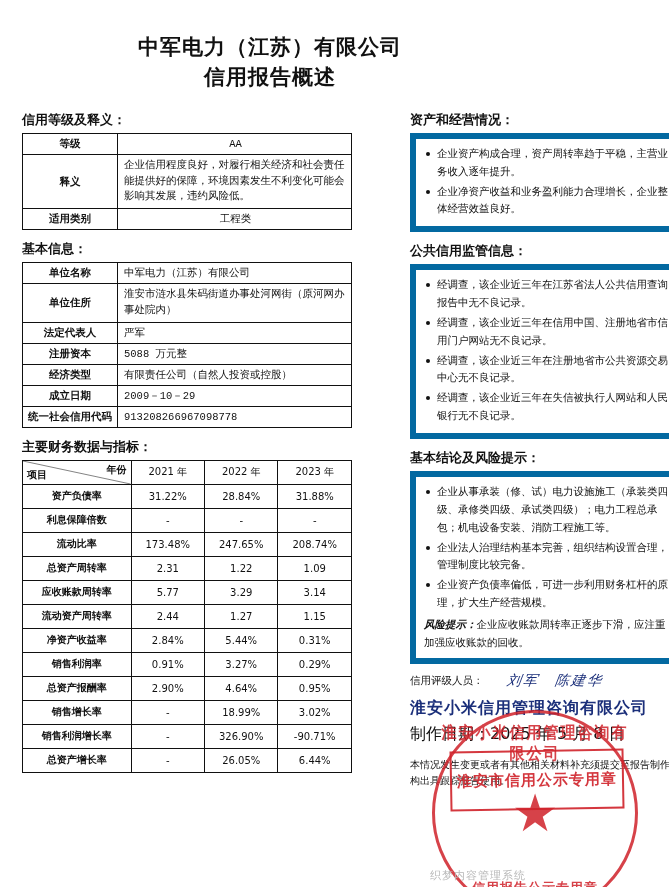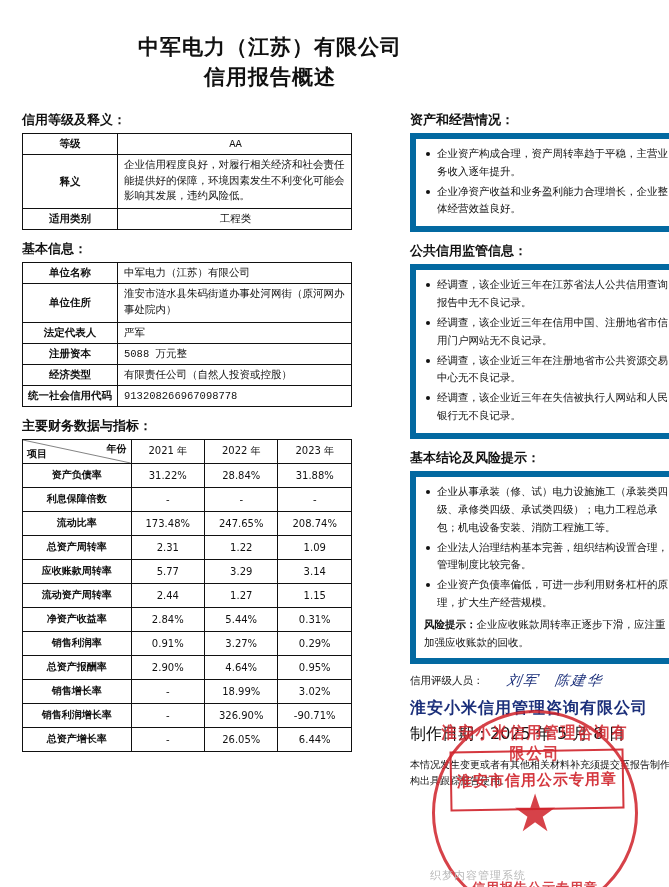--- a/index.html
+++ b/index.html
@@ -98,21 +98,21 @@
     position:absolute;left:2px;top:7px;
     width:4px;height:4px;border-radius:50%;
     background:#111;
   }
   .risk{
     margin-top:4px;
     font-size:10.5px;
     line-height:1.7;
     padding-left:0;
   }
-  .risk b{font-weight:bold;}
+  .risk b{font-weight:bold;font-style:italic;}
   .sig-wrap{
     margin-top:8px;
     font-size:10.5px;
     position:relative;
     height:200px;
   }
   .sig-line{
     display:flex;align-items:center;gap:23px;
   }
   .sig-hand{
@@ -239,20 +239,24 @@
           <td class="lbl">法定代表人</td>
           <td class="val">严军</td>
         </tr>
         <tr>
           <td class="lbl">注册资本</td>
           <td class="val">5088 万元整</td>
         </tr>
         <tr>
           <td class="lbl">经济类型</td>
           <td class="val">有限责任公司（自然人投资或控股）</td>
+        </tr>
+        <tr>
+          <td class="lbl">成立日期</td>
+          <td class="val">2009－10－29</td>
         </tr>
         <tr>
           <td class="lbl">统一社会信用代码</td>
           <td class="val">913208266967098778</td>
         </tr>
       </tbody>
         </table>
 
       <div class="sec-head center" style="margin-top:10px;">主要财务数据与指标：</div>
       <table class="fin">

